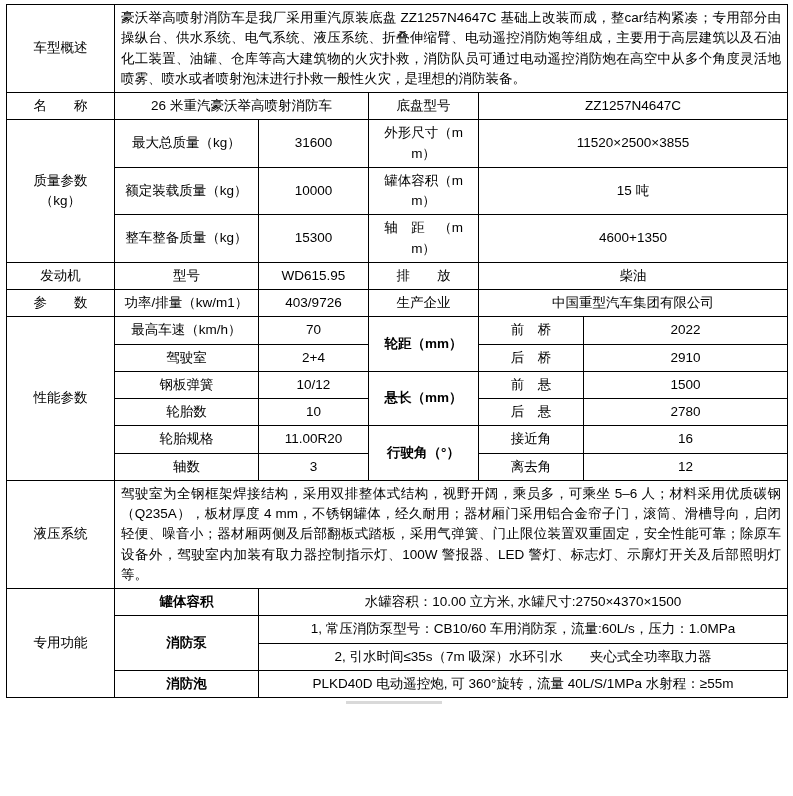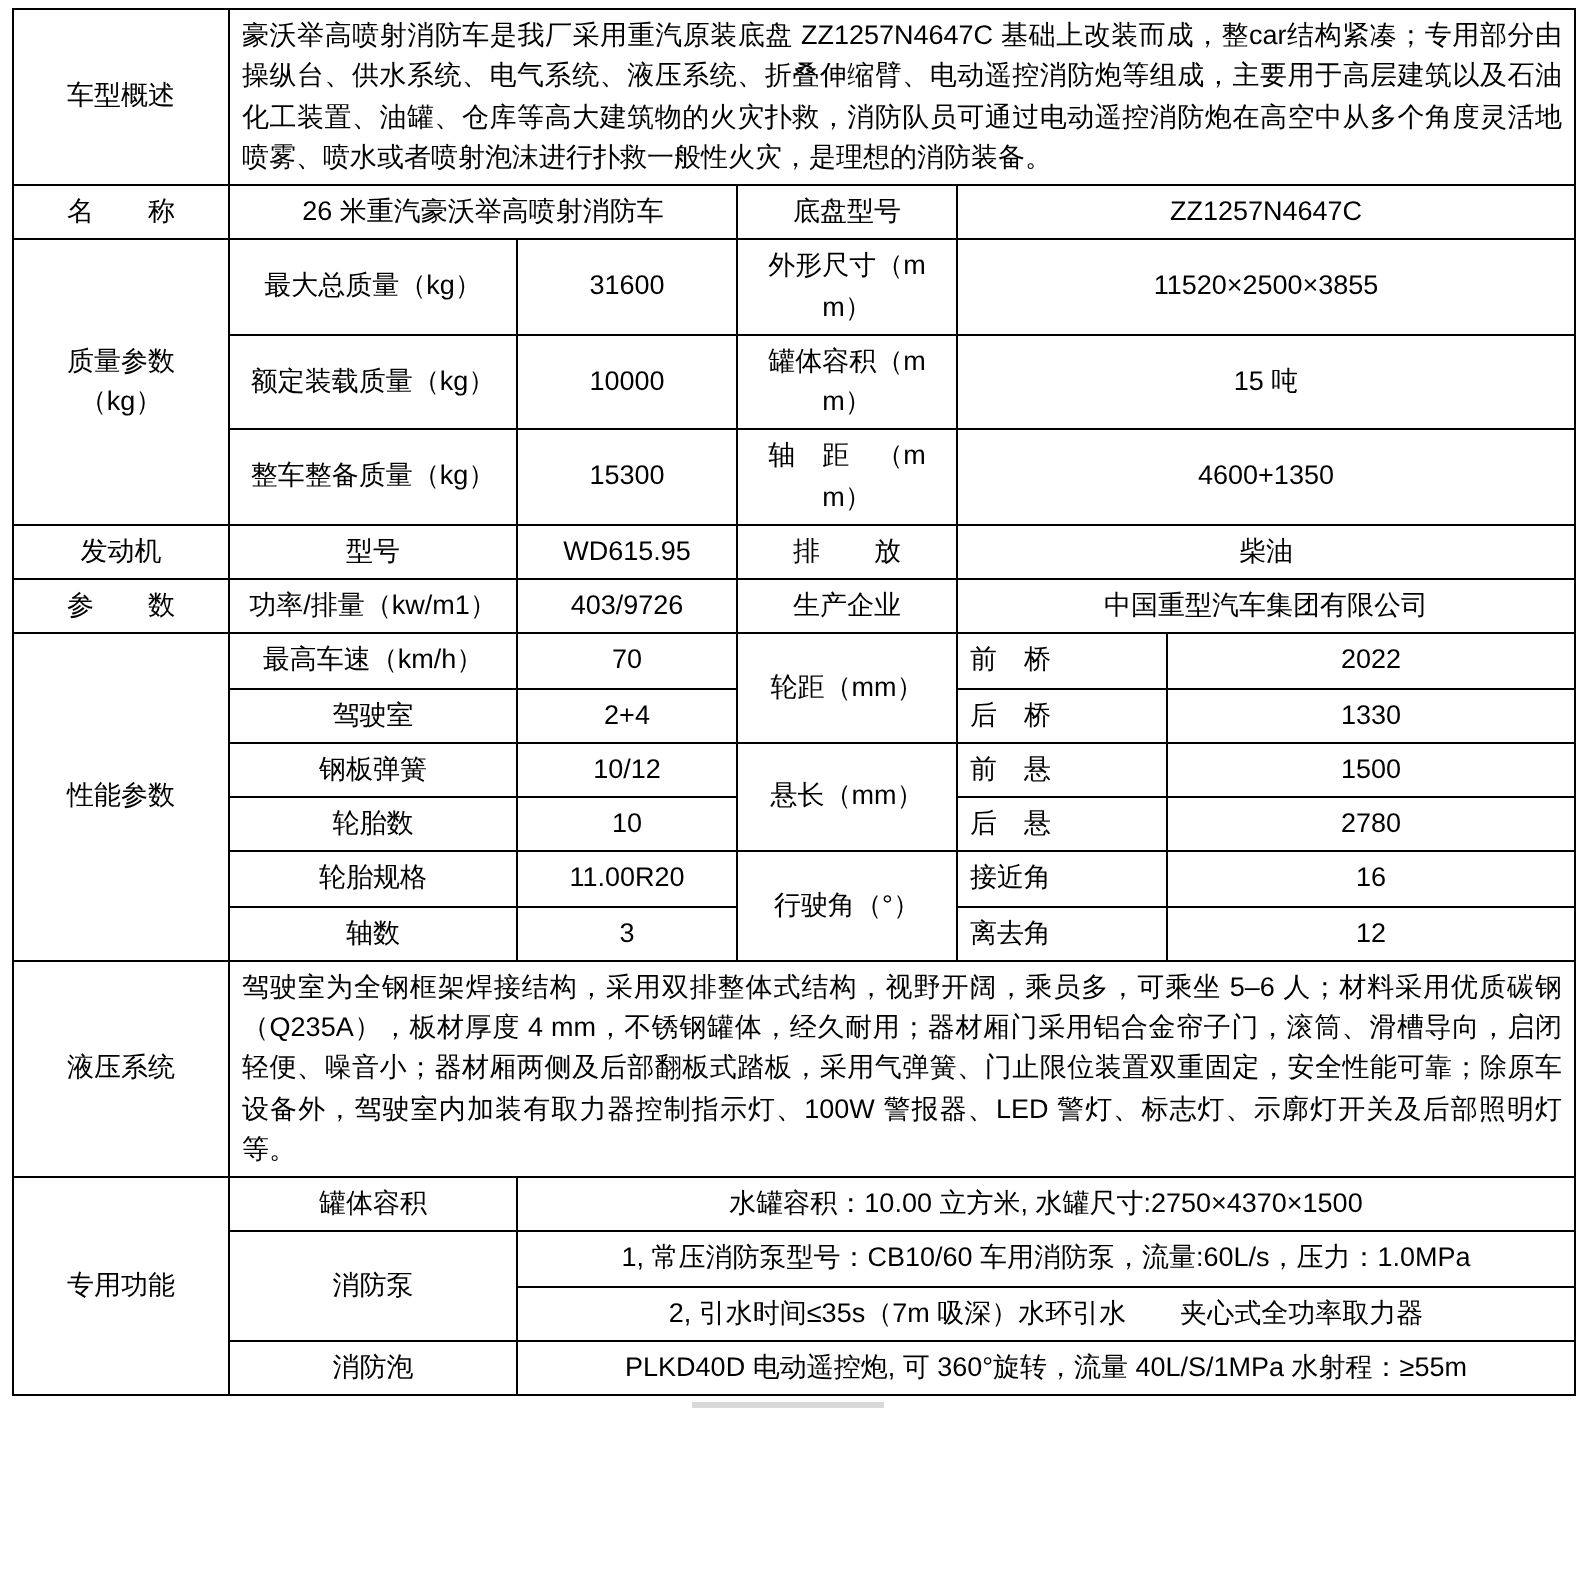--- a/index.html
+++ b/index.html
@@ -38,25 +38,26 @@
   .para {
     text-align: justify;
     line-height: 1.72;
     padding: 6px 8px 6px 8px;
   }
   .cell-ind {
     text-align: center;
     padding-left: 10px;
   }
   .ctr {
-    text-align: left;
+    text-align: center;
     margin-top: 47px;
   }
   .sub-lbl {
     text-align: center;
+    font-weight: bold;
   }
   .bottom-mark {
     position: absolute;
     left: 340px;
     bottom: -6px;
     width: 96px;
     height: 3px;
     background: #d9d9d9;
   }
 </style>
@@ -130,21 +131,21 @@
         <td class="cell-ind">最高车速（km/h）</td>
         <td class="cell-ind">70</td>
         <td class="sub-lbl" rowspan="2">轮距（mm）</td>
         <td class="ctr">前　桥</td>
         <td class="cell-ind">2022</td>
       </tr>
       <tr>
         <td class="cell-ind">驾驶室</td>
         <td class="cell-ind">2+4</td>
         <td class="ctr">后　桥</td>
-        <td class="cell-ind">1330</td>
+        <td class="cell-ind">2910</td>
       </tr>
       <tr>
         <td class="cell-ind">钢板弹簧</td>
         <td class="cell-ind">10/12</td>
         <td class="sub-lbl" rowspan="2">悬长（mm）</td>
         <td class="ctr">前　悬</td>
         <td class="cell-ind">1500</td>
       </tr>
       <tr>
         <td class="cell-ind">轮胎数</td>

